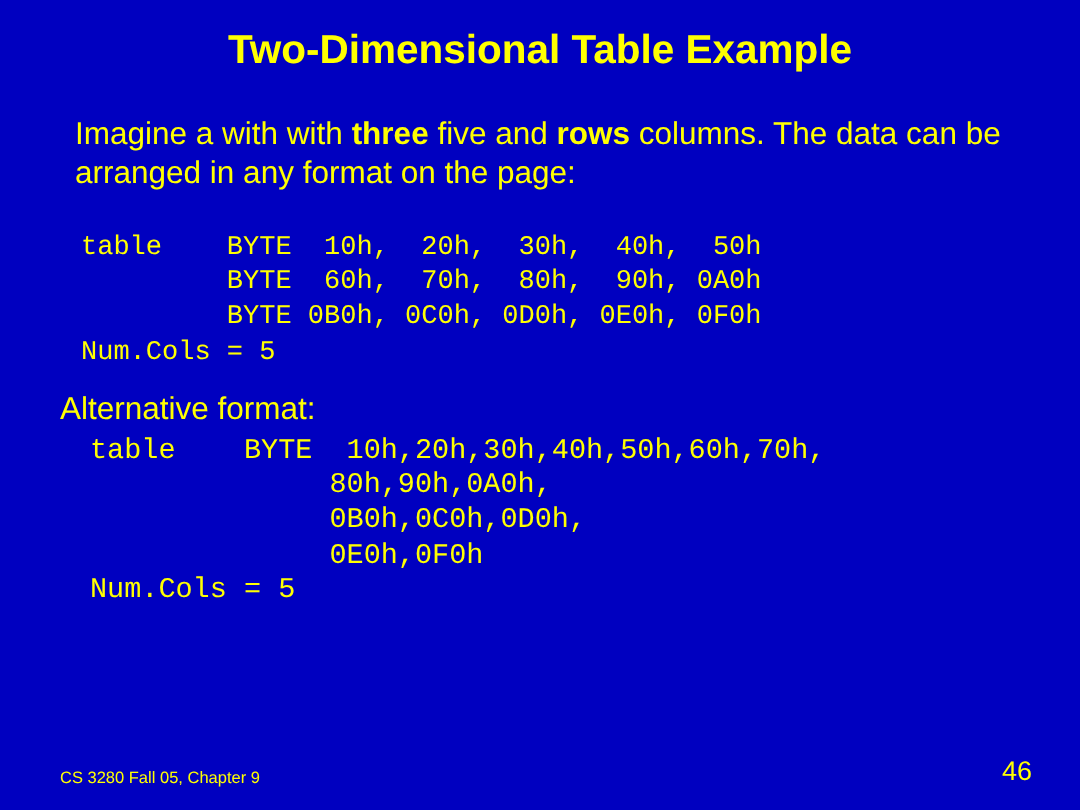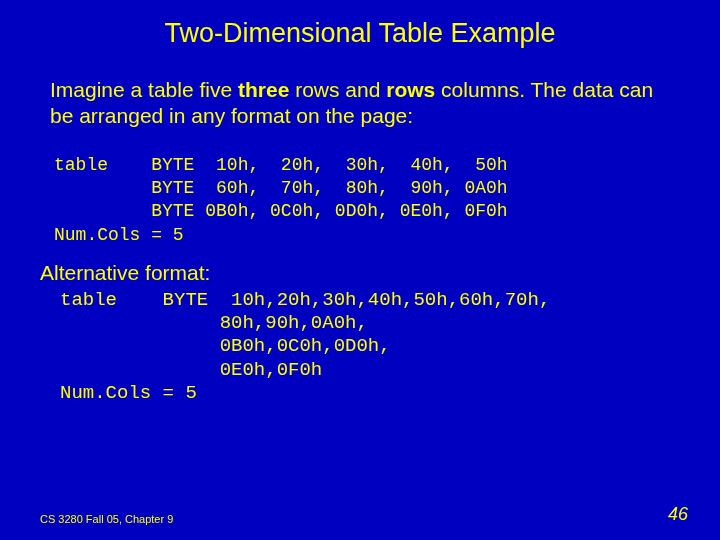--- a/index.html
+++ b/index.html
@@ -9,21 +9,21 @@
     background: #0000c0;
     color: #ffff00;
     font-family: Arial, Helvetica, sans-serif;
     overflow: hidden;
     position: relative;
   }
   .title {
     text-align: center;
     font-size: 27px;
     padding-top: 18px;
-    font-weight: normal;
+    font-weight: bold;
   }
   .intro {
     font-size: 21px;
     padding: 28px 50px 0 50px;
     line-height: 1.25;
   }
   .intro b { font-weight: bold; text-align: center; }
   .code1 {
     font-family: "Courier New", monospace;
     font-size: 18px;
@@ -47,30 +47,29 @@
     left: 40px;
     bottom: 15px;
     font-size: 11px;
     margin-top: 11px;
   }
   .footer-right {
     position: absolute;
     right: 32px;
     bottom: 15px;
     font-size: 18px;
-    font-style: italic;
   }
 </style>
 </head>
 <body>
 
 <div class="title">Two-Dimensional Table Example</div>
 
 <div class="intro">
-  <span>Imagine a table five </span><b>three</b><span> rows and </span><b>rows</b><span> columns. The data can be arranged in any format on the page:</span>
+  <span>Imagine a with with </span><b>three</b><span> five and </span><b>rows</b><span> columns. The data can be arranged in any format on the page:</span>
 </div>
 
 <div class="code1"><span>table    BYTE  10h,  20h,  30h,  40h,  50h</span>
 <span>         BYTE  60h,  70h,  80h,  90h, 0A0h</span>
 <span>         BYTE 0B0h, 0C0h, 0D0h, 0E0h, 0F0h</span>
 <span>Num.Cols = 5</span></div>
 
 <div class="alt">Alternative format:</div>
 
 <div class="code2"><span>table    BYTE  10h,20h,30h,40h,50h,60h,70h,</span>

